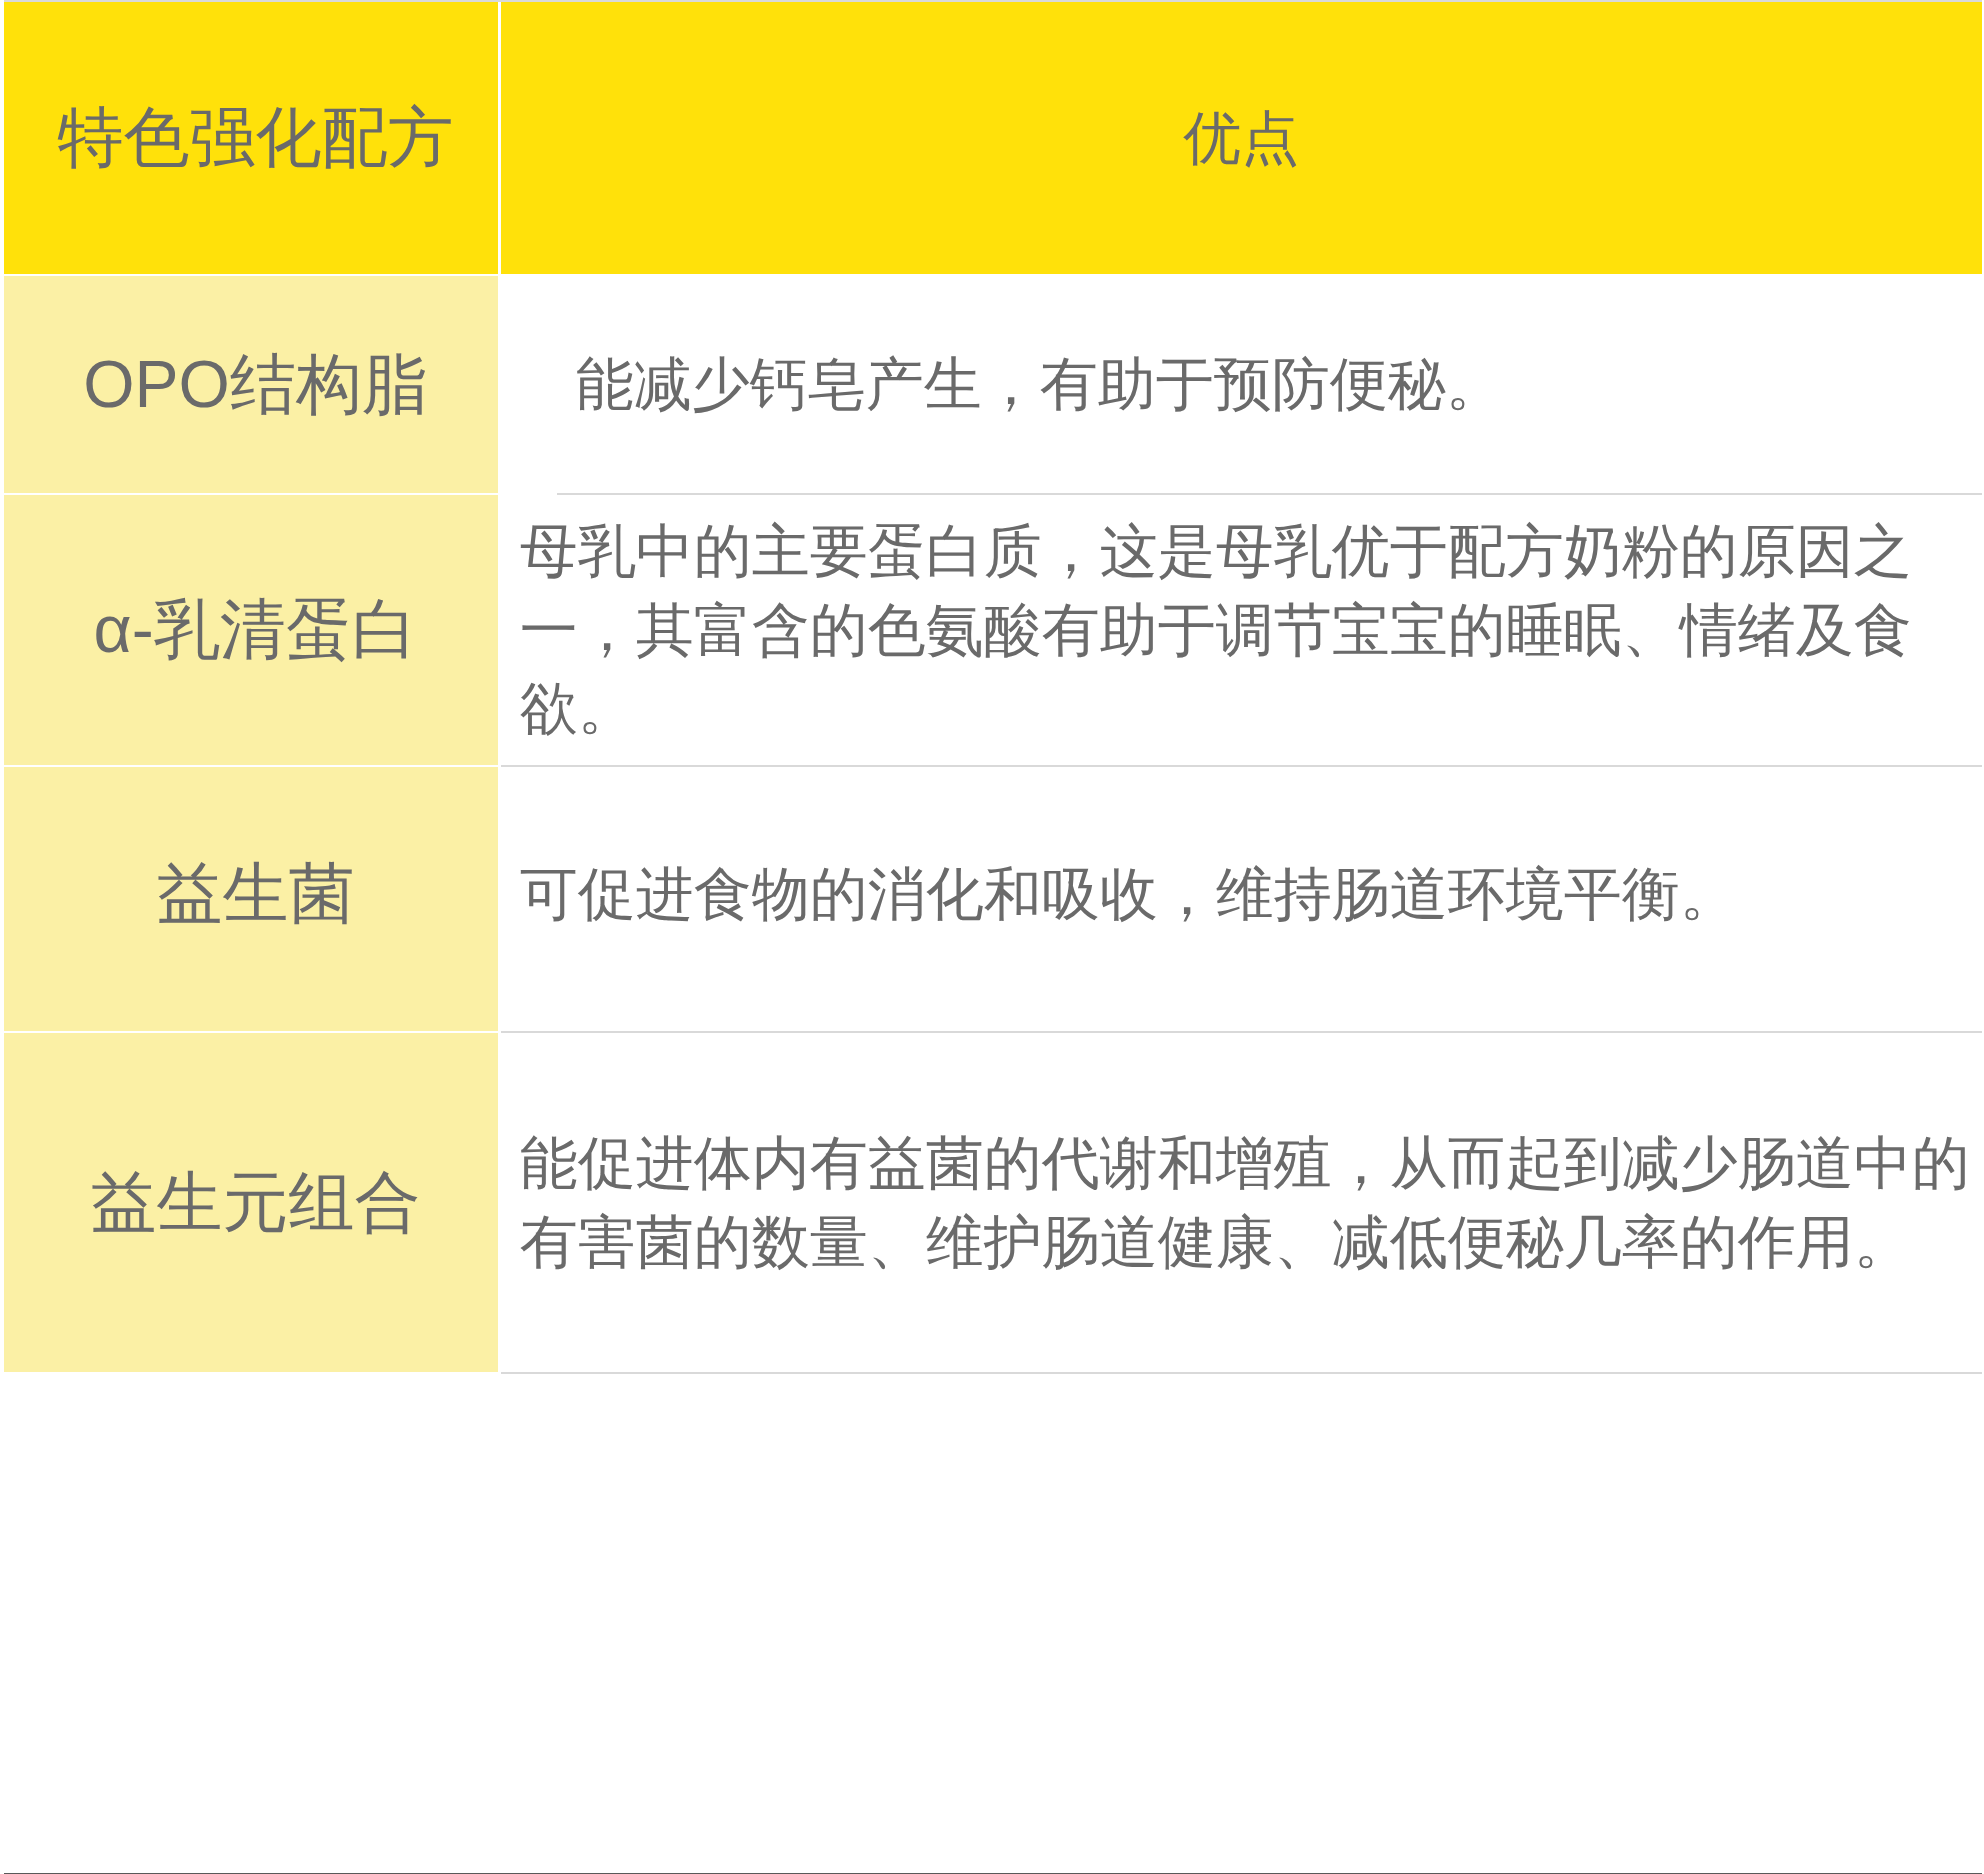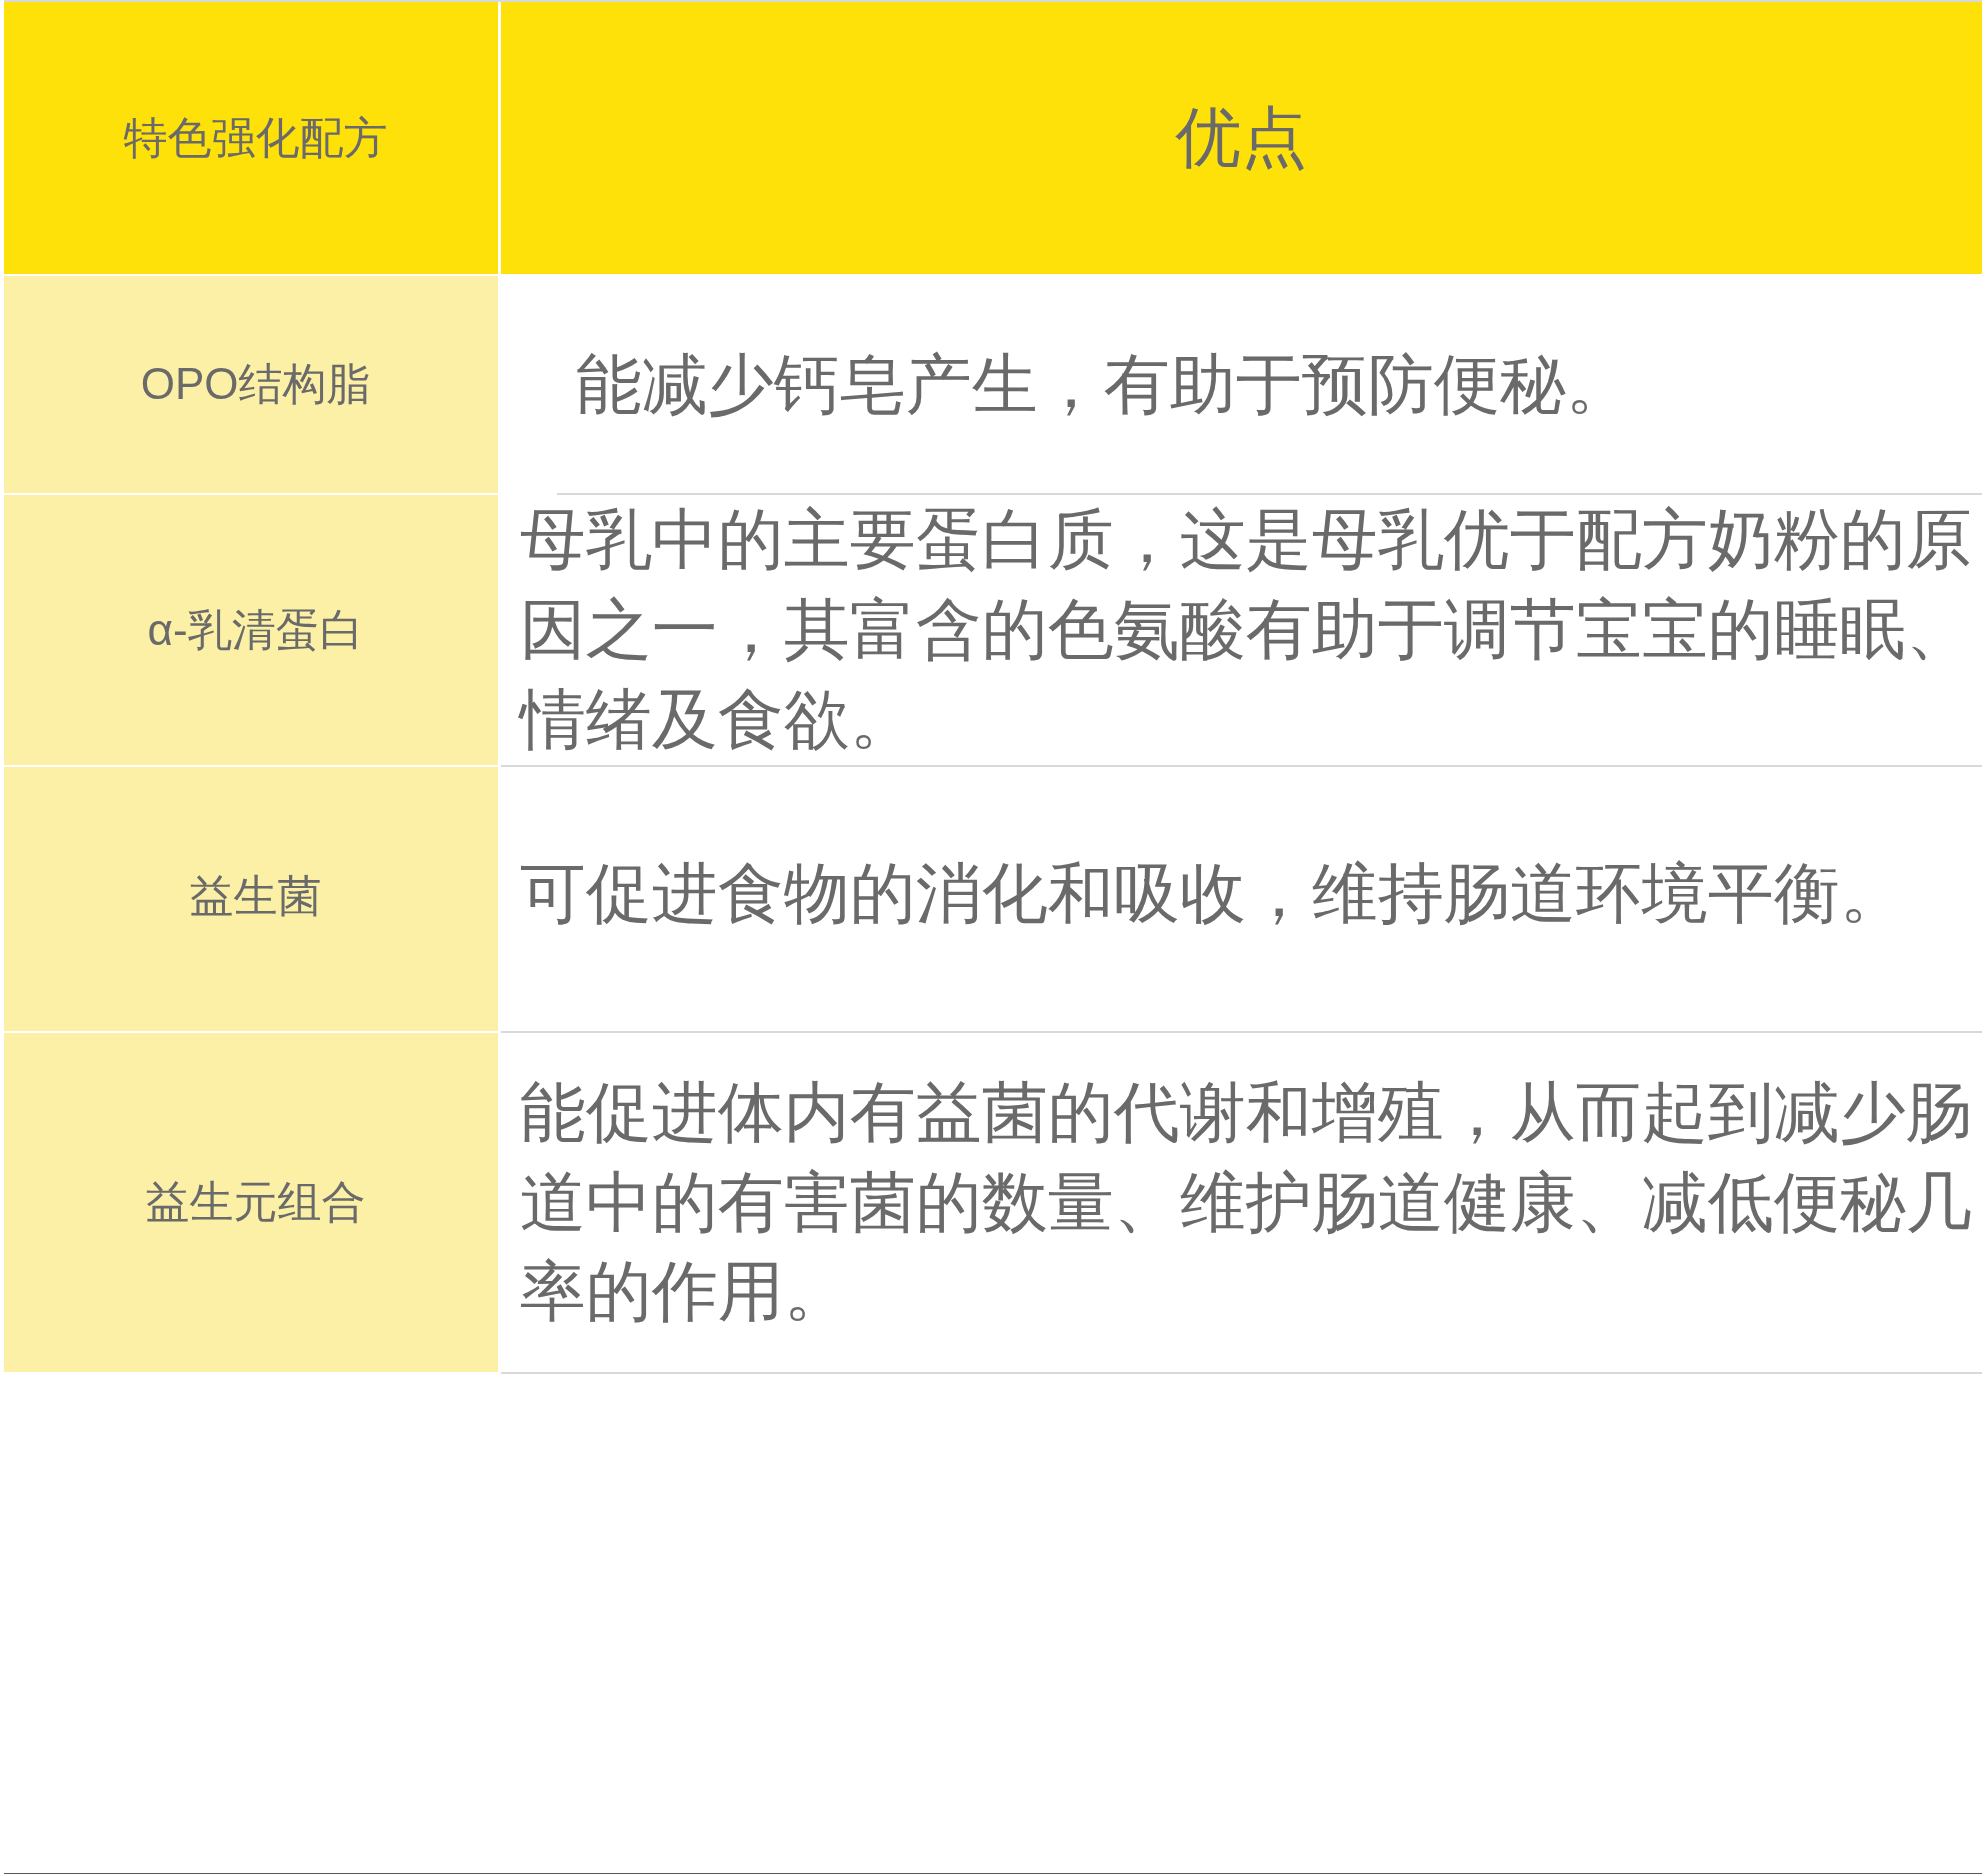--- a/index.html
+++ b/index.html
@@ -36,37 +36,37 @@
     width:494px;
     flex:0 0 494px;
     background:#FBF0A5;
     border-bottom:2.1px solid #ffffff;
     display:flex;
     align-items:center;
     justify-content:center;
     text-align:center;
     box-sizing:border-box;
     color:#6A6A6A;
-    font-size:44px;
+    font-size:66px;
     line-height:1.2;
     padding-left:9px;
   }
   .gap{
     flex:0 0 2.7px;
     background:#ffffff;
   }
   .c2{
     flex:1;
     background:#ffffff;
     border-bottom:2.1px solid #D9D9D9;
     display:flex;
     align-items:center;
     box-sizing:border-box;
     color:#6A6A6A;
-    font-size:66px;
+    font-size:58px;
     line-height:1.36;
     padding:0 5.5px 0 19px;
     text-align:left;
     word-break:break-word;
   }
   .row-header .c1,
   .row-header .c2{
     background:#FFE10A;
     border-bottom:2.7px solid #ffffff;
   }

